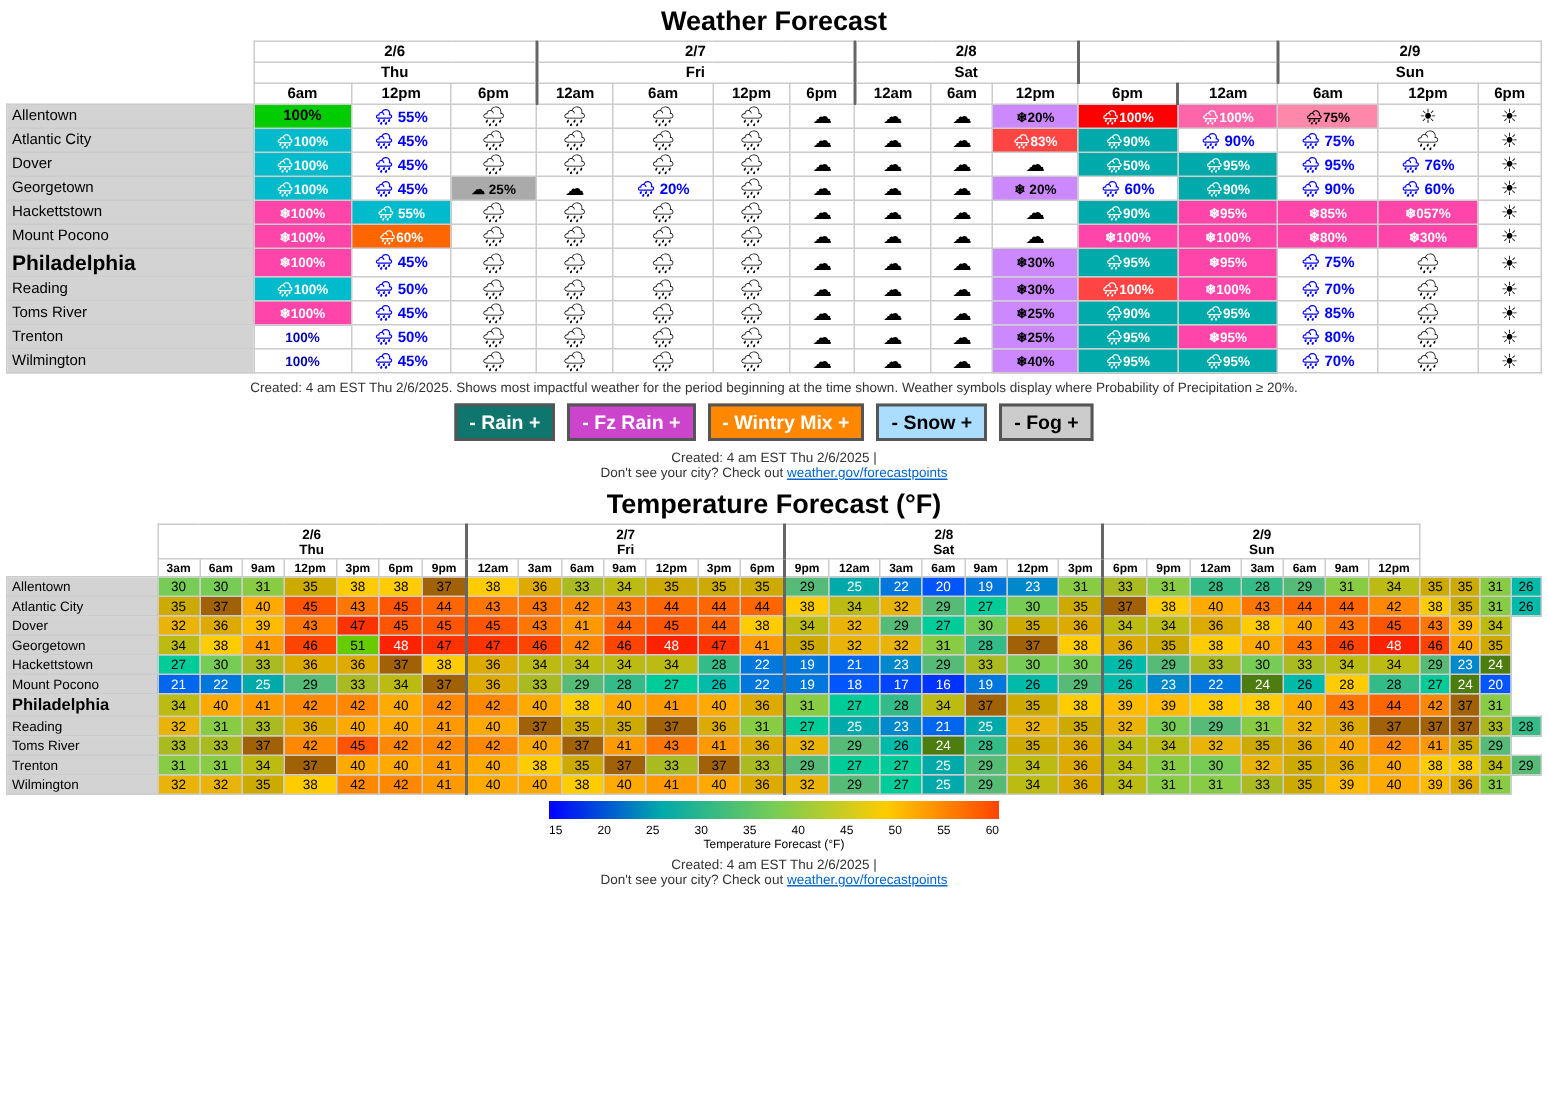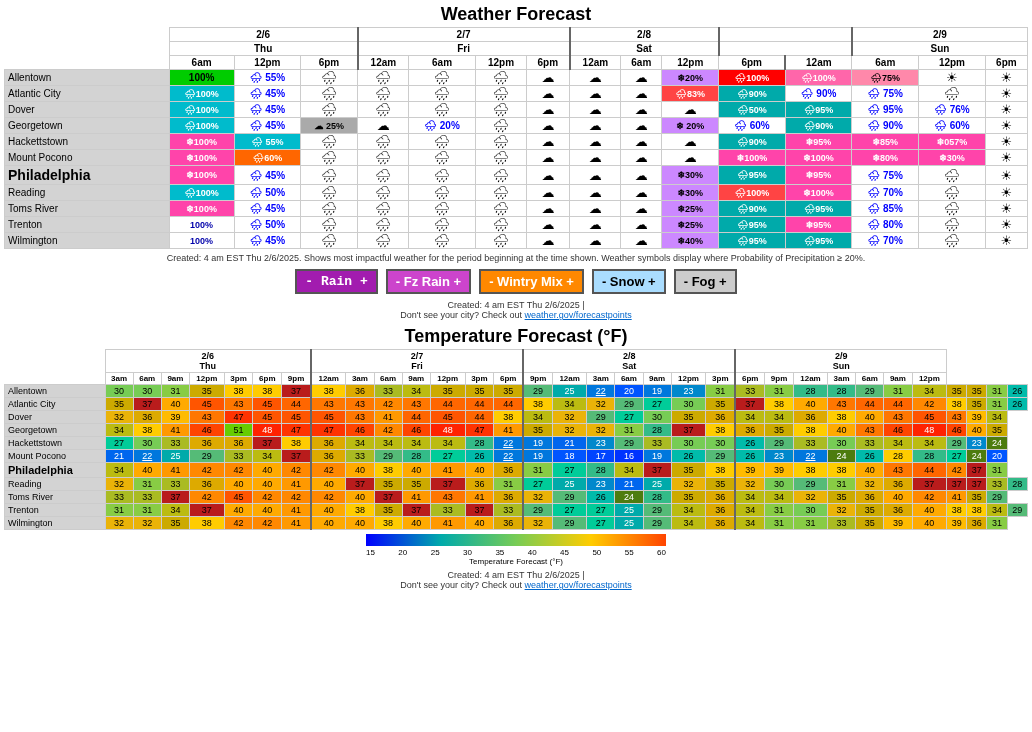--- a/index.html
+++ b/index.html
@@ -18,52 +18,52 @@
     .date-header { font-weight: bold; font-size: 11px; }
     .day-header { font-size: 10px; }
     .time-header { font-size: 9px; }
     
     .bg-green { background-color: #00cc00; color: #000; font-weight: bold; }
     .pct-blue { color: #0000ff; font-weight: bold; }
     
     
     .legend-row { display: flex; justify-content: center; align-items: center; gap: 8px; margin: 6px 0; }
     .legend-item { display: flex; align-items: center; border: 2px solid #555; padding: 3px 8px; font-weight: bold; font-size: 13px; }
-    .legend-rain { background: #a21caf; color: #fff; font-family: Liberation Mono, monospace; }
+    .legend-rain { background: #0f766e; color: #fff; }
     .legend-fzrain { background: #cc44cc; color: #fff; }
     .legend-wintry { background: #ff8800; color: #fff; }
     .legend-snow { background: #aaddff; color: #000; }
     .legend-fog { background: #cccccc; color: #000; }
     
     .note-text { text-align: center; font-size: 9px; color: #333; margin: 2px 0; }
     .link-text { color: #0066cc; text-decoration: underline; }
     
     
     .temp-table { width: 100%; border-collapse: collapse; margin-bottom: 4px; }
     .temp-table th, .temp-table td { border: 1px solid #ccc; padding: 1px 2px; text-align: center; font-size: 9px; }
     .temp-table .city-col { text-align: left; padding-left: 3px; background: #d3d3d3; min-width: 75px; font-size: 9px; }
     .temp-table .city-col.bold { font-weight: bold; font-size: 11px; }
     .t20 { background: #0055ff; color: #fff; }
     .t21 { background: #0066ee; color: #fff; }
-    .t22 { background: #0077dd; color: #fff; text-decoration: underline; }
+    .t22 { background: #0077dd; color: #fff; }
     .t23 { background: #0088cc; color: #fff; }
     .t24 { background: #4d7c0f; color: #fff; }
     .t25 { background: #00aaaa; color: #fff; }
     .t26 { background: #00bbaa; color: #000; }
     .t27 { background: #00cc99; color: #000; }
     .t28 { background: #33bb88; color: #000; }
     .t29 { background: #55bb77; color: #000; }
     .t30 { background: #77cc55; color: #000; }
     .t31 { background: #88cc44; color: #000; }
     .t32 { background: #eab308; color: #000; }
     .t33 { background: #aabb22; color: #000; margin-top: 36px; }
     .t34 { background: #bbbb11; color: #000; }
     .t35 { background: #ccaa00; color: #000; }
     .t36 { background: #ddaa00; color: #000; }
-    .t37 { background: #b91c1c; color: #000; }
+    .t37 { background: #a16207; color: #000; }
     .t38 { background: #ffcc00; color: #000; }
     .t39 { background: #ffbb00; color: #000; }
     .t40 { background: #ffaa00; color: #000; }
     .t41 { background: #ff9900; color: #000; }
     .t42 { background: #ff8800; color: #000; }
     .t43 { background: #ff7700; color: #000; }
     .t44 { background: #ff6600; color: #000; }
     .t45 { background: #ff5500; color: #000; }
     .t46 { background: #ff4400; color: #000; }
     .t47 { background: #ff3300; color: #000; }

